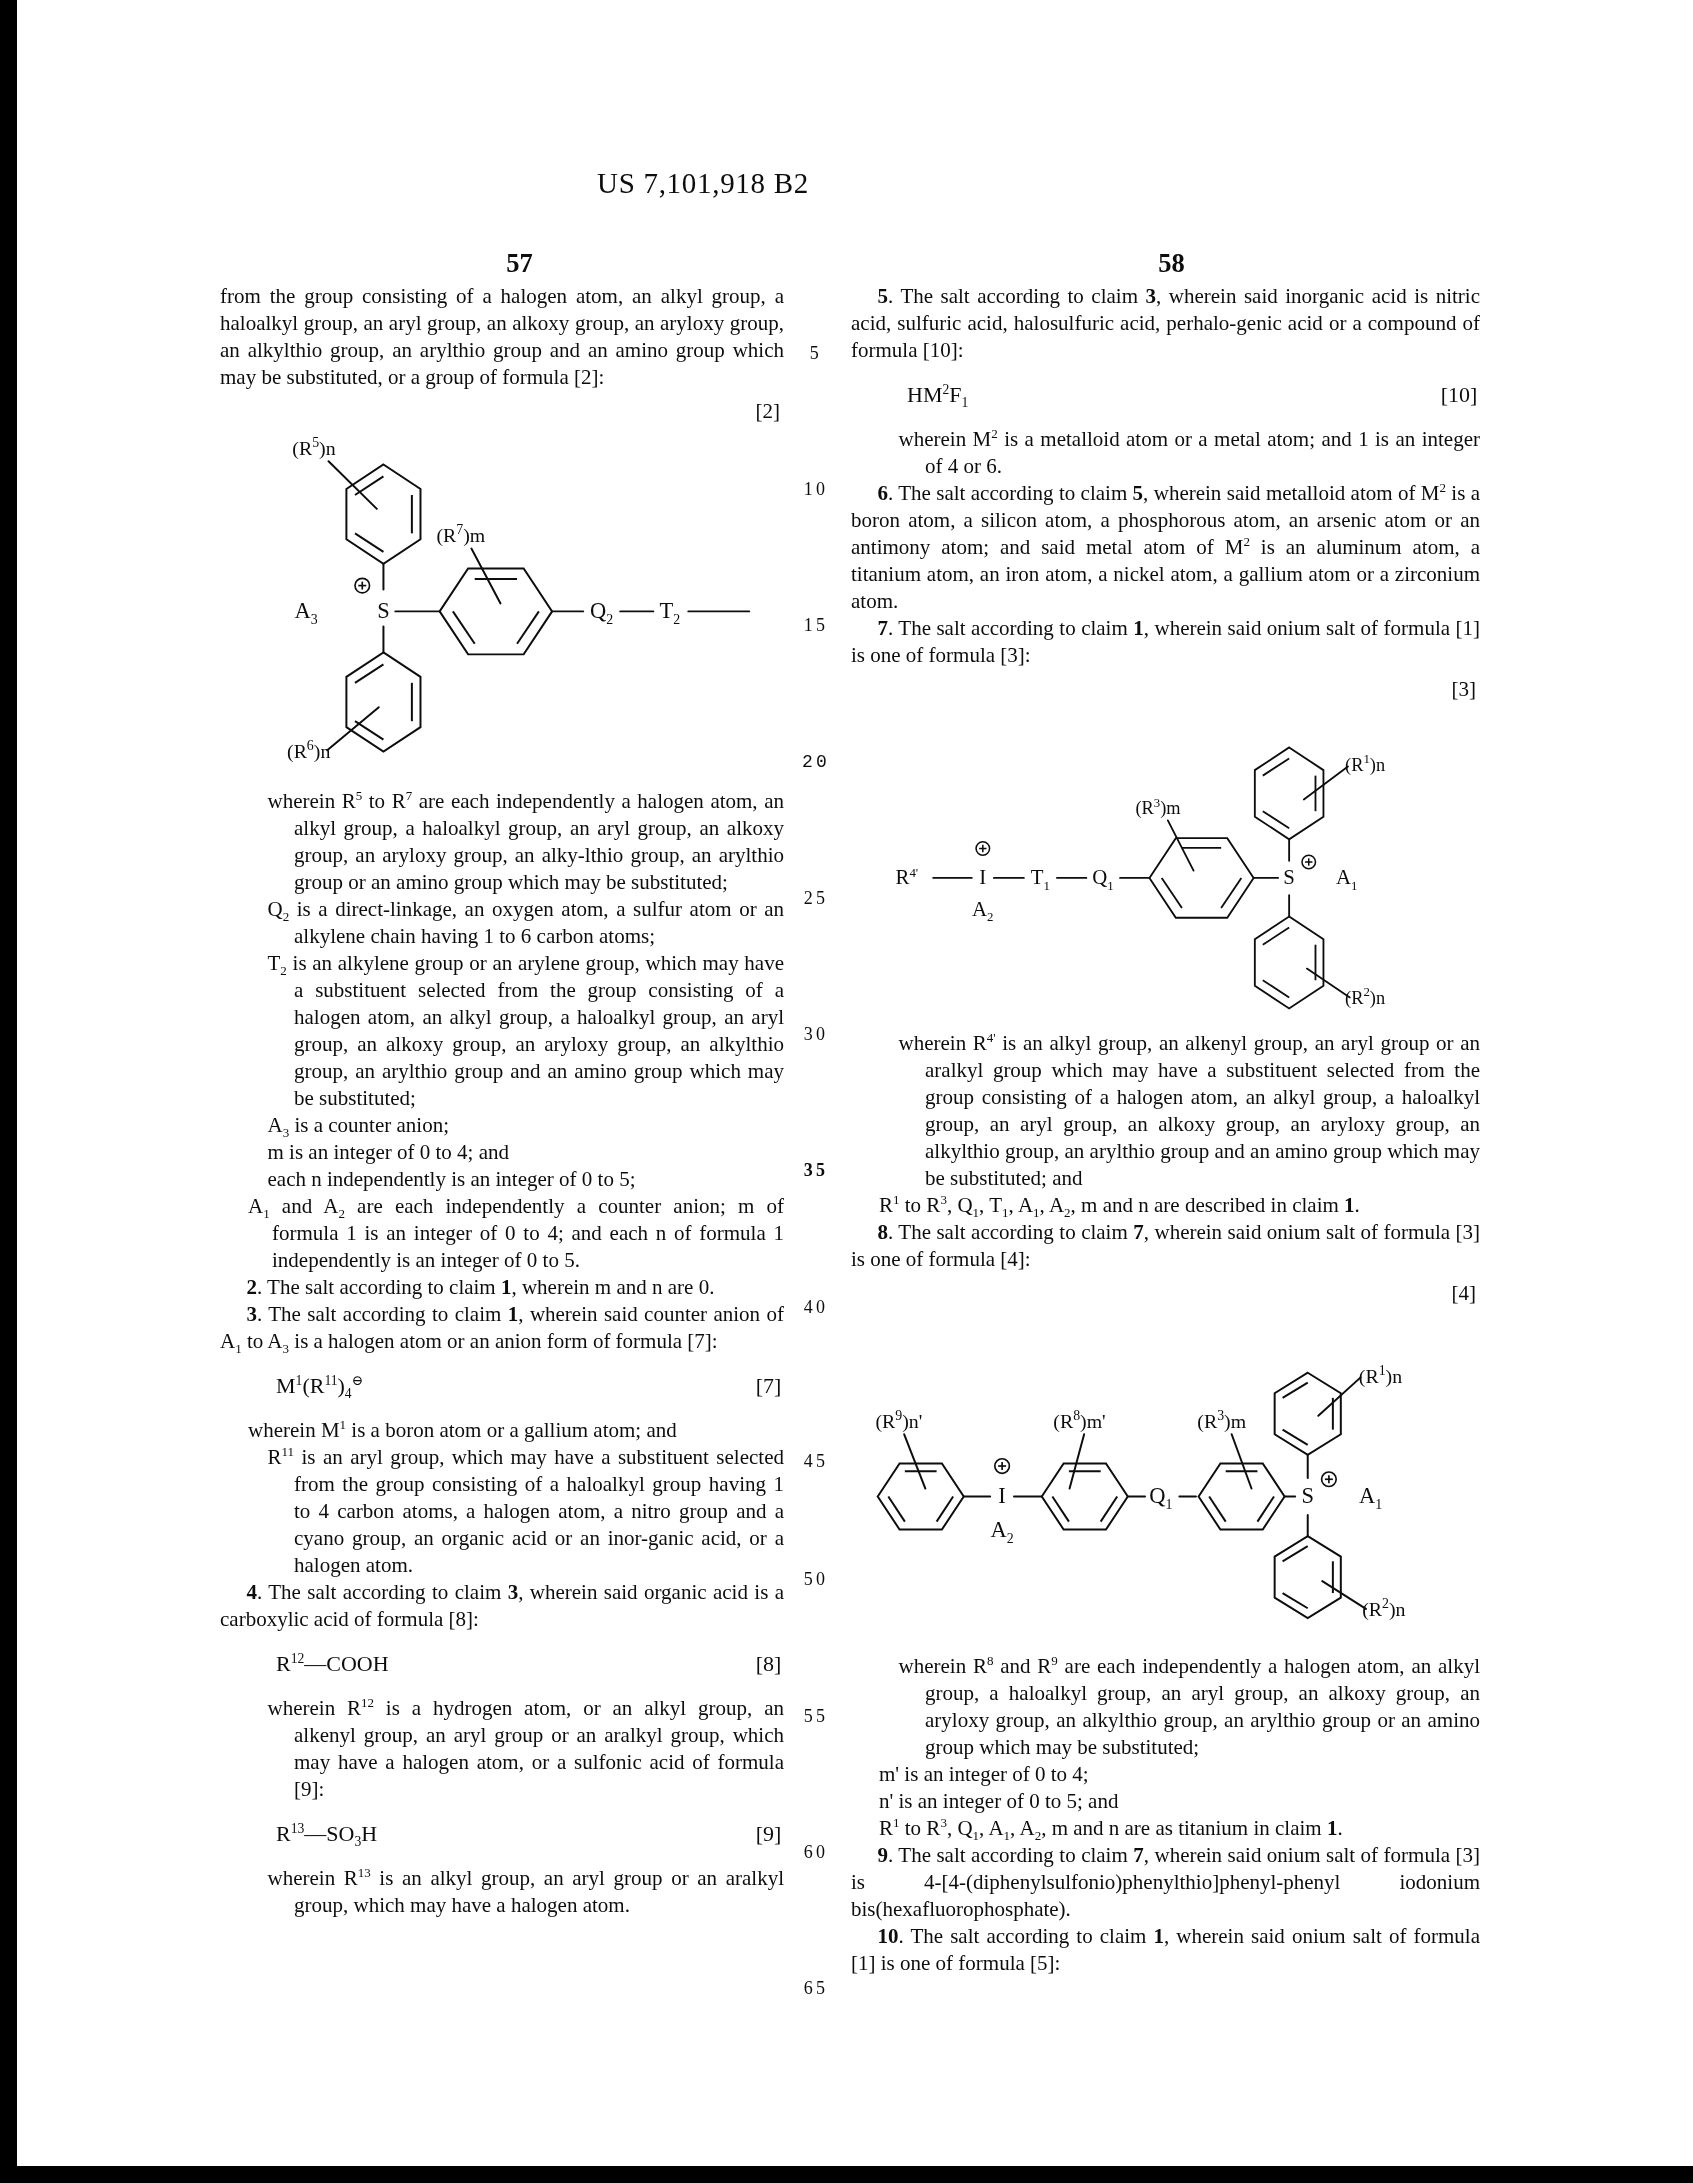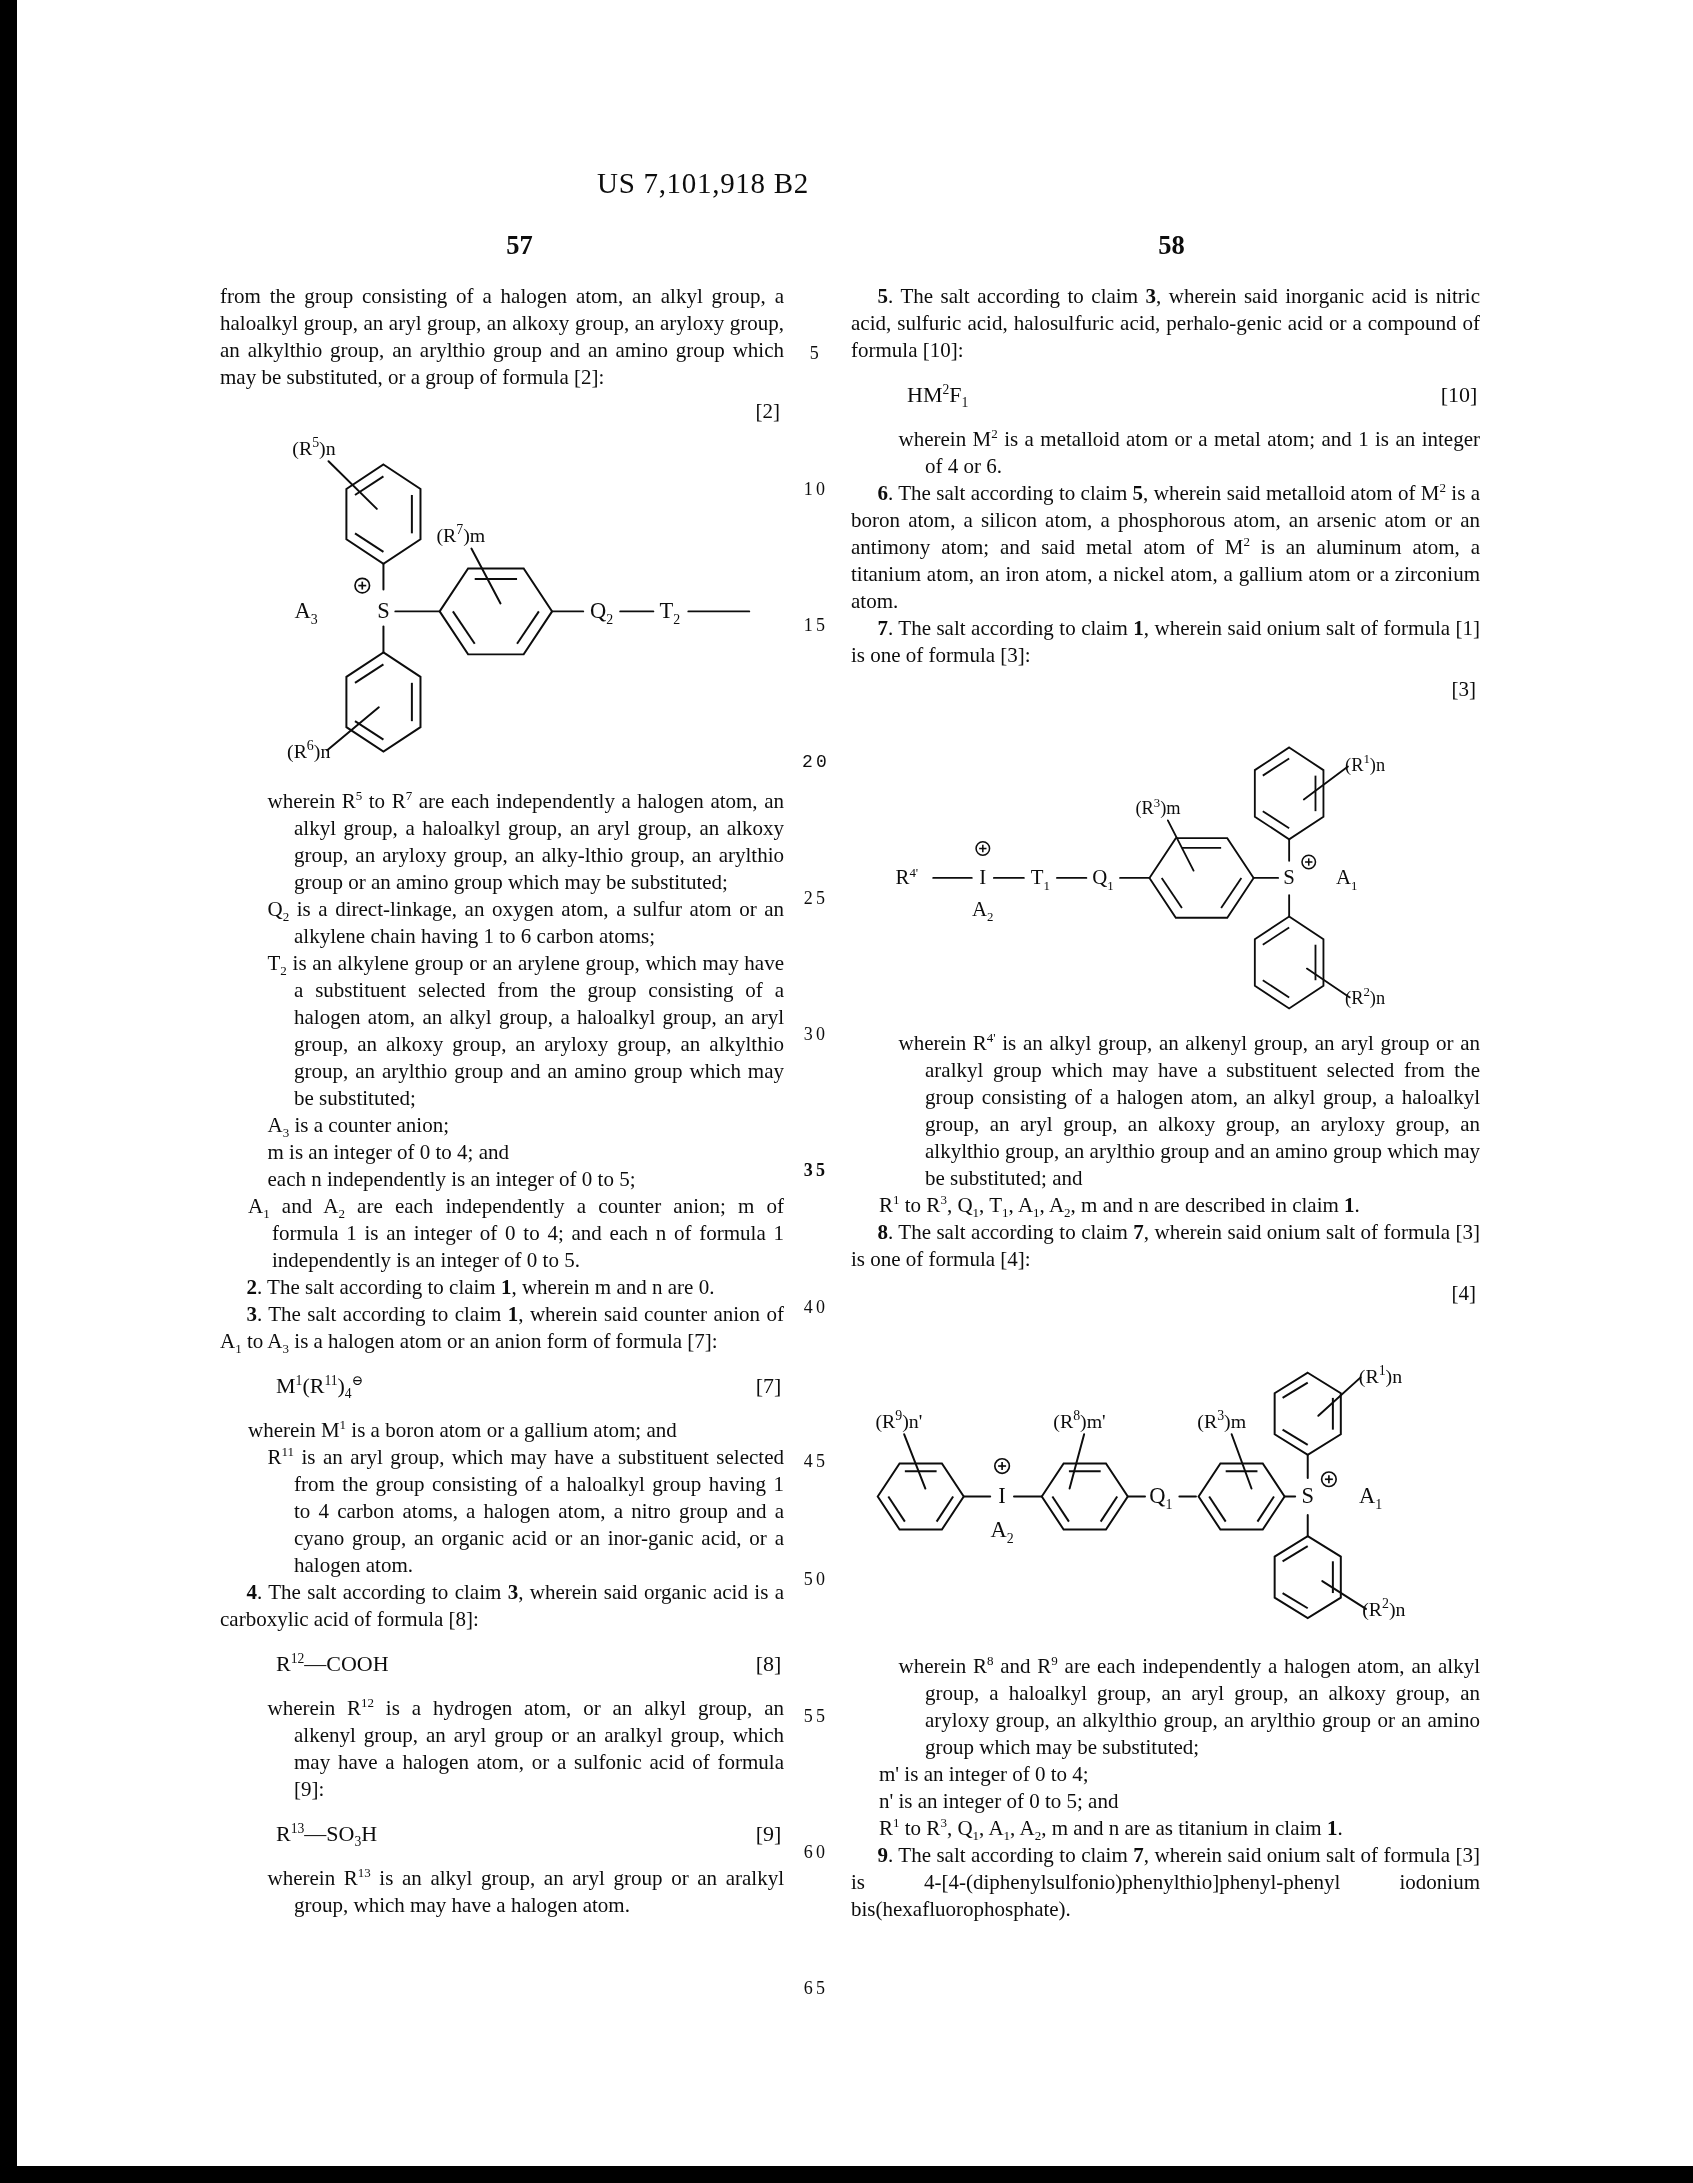--- a/index.html
+++ b/index.html
@@ -8,21 +8,21 @@
     background:#ffffff;color:#0d0d0d;
     font-family:"Liberation Serif","DejaVu Serif",serif;
   }
   .scan-bar{position:absolute;background:#000;}
   .scan-left{left:0;top:0;width:17px;height:2183px;}
   .scan-bottom{left:0;top:2166px;width:1694px;height:17px;}
   .patent-number{
     position:absolute;top:167px;left:0;width:1406px;text-align:center;
     font-size:29px;letter-spacing:0.7px;
   }
-  .col-num{position:absolute;top:230px;font-size:26.5px;font-weight:bold;text-align:center;width:73px;}
+  .col-num{position:absolute;top:248px;font-size:26.5px;font-weight:bold;text-align:center;width:73px;}
   .col-num-left{left:483px;}
   .col-num-right{left:1135px;}
   .gutter{position:absolute;left:791px;top:0;width:50px;height:2183px;}
   .gutter .ln{position:absolute;left:0;width:50px;text-align:center;font-size:18px;letter-spacing:3.3px;}
   .col{position:absolute;top:283px;}
   .col-left{left:220px;width:564px;}
   .col-right{left:851px;width:629px;}
   p{margin:0;text-align:justify;font-size:21px;line-height:27px;}
   p.claim{text-indent:26.5px;}
   p.hang-a{padding-left:52px;text-indent:-24px;}
@@ -197,20 +197,21 @@
       <use href="#ringV2" x="690" y="422"></use>
       <text class="lbl" x="805" y="480" text-anchor="middle"><tspan dy="0">(R</tspan><tspan dy="-12" font-size="21">2</tspan><tspan dy="12">)n</tspan></text>
       <line class="bd" x1="778" y1="470" x2="712" y2="428"></line>
     </svg>
   </div>
     <p class="hang-b"><span>wherein R</span><sup>8</sup><span> and R</span><sup>9</sup><span> are each independently a halogen atom, an alkyl group, a haloalkyl group, an aryl group, an alkoxy group, an aryloxy group, an alkylthio group, an arylthio group or an amino group which may be substituted;</span></p>
     <p class="hang-a"><span>m' is an integer of 0 to 4;</span></p>
     <p class="hang-a"><span>n' is an integer of 0 to 5; and</span></p>
     <p class="hang-a"><span>R</span><sup>1</sup><span> to R</span><sup>3</sup><span>, Q</span><sub>1</sub><span>, A</span><sub>1</sub><span>, A</span><sub>2</sub><span>, m and n are as titanium in claim </span><span class="bold">1</span><span>.</span></p>
     <p class="claim"><span class="bold">9</span><span>. The salt according to claim </span><span class="bold">7</span><span>, wherein said onium salt of formula [3] is 4-[4-(diphenylsulfonio)phenylthio]phenyl-phenyl iodonium bis(hexafluorophosphate).</span></p>
+    <p class="claim"><span class="bold">10</span><span>. The salt according to claim </span><span class="bold">1</span><span>, wherein said onium salt of formula [1] is one of formula [5]:</span></p>
   </div>
 
 <svg width="0" height="0" style="position:absolute" aria-hidden="true">
   <defs>
     <g id="ringV" stroke="#0d0d0d" stroke-width="3" fill="none">
       <path d="M0,-75 L56,-38 L56,38 L0,75 L-56,38 L-56,-38 Z"></path>
       <line x1="43" y1="-29" x2="43" y2="29"></line>
       <line x1="0" y1="57" x2="-43" y2="29"></line>
       <line x1="-43" y1="-29" x2="0" y2="-57"></line>
     </g>

